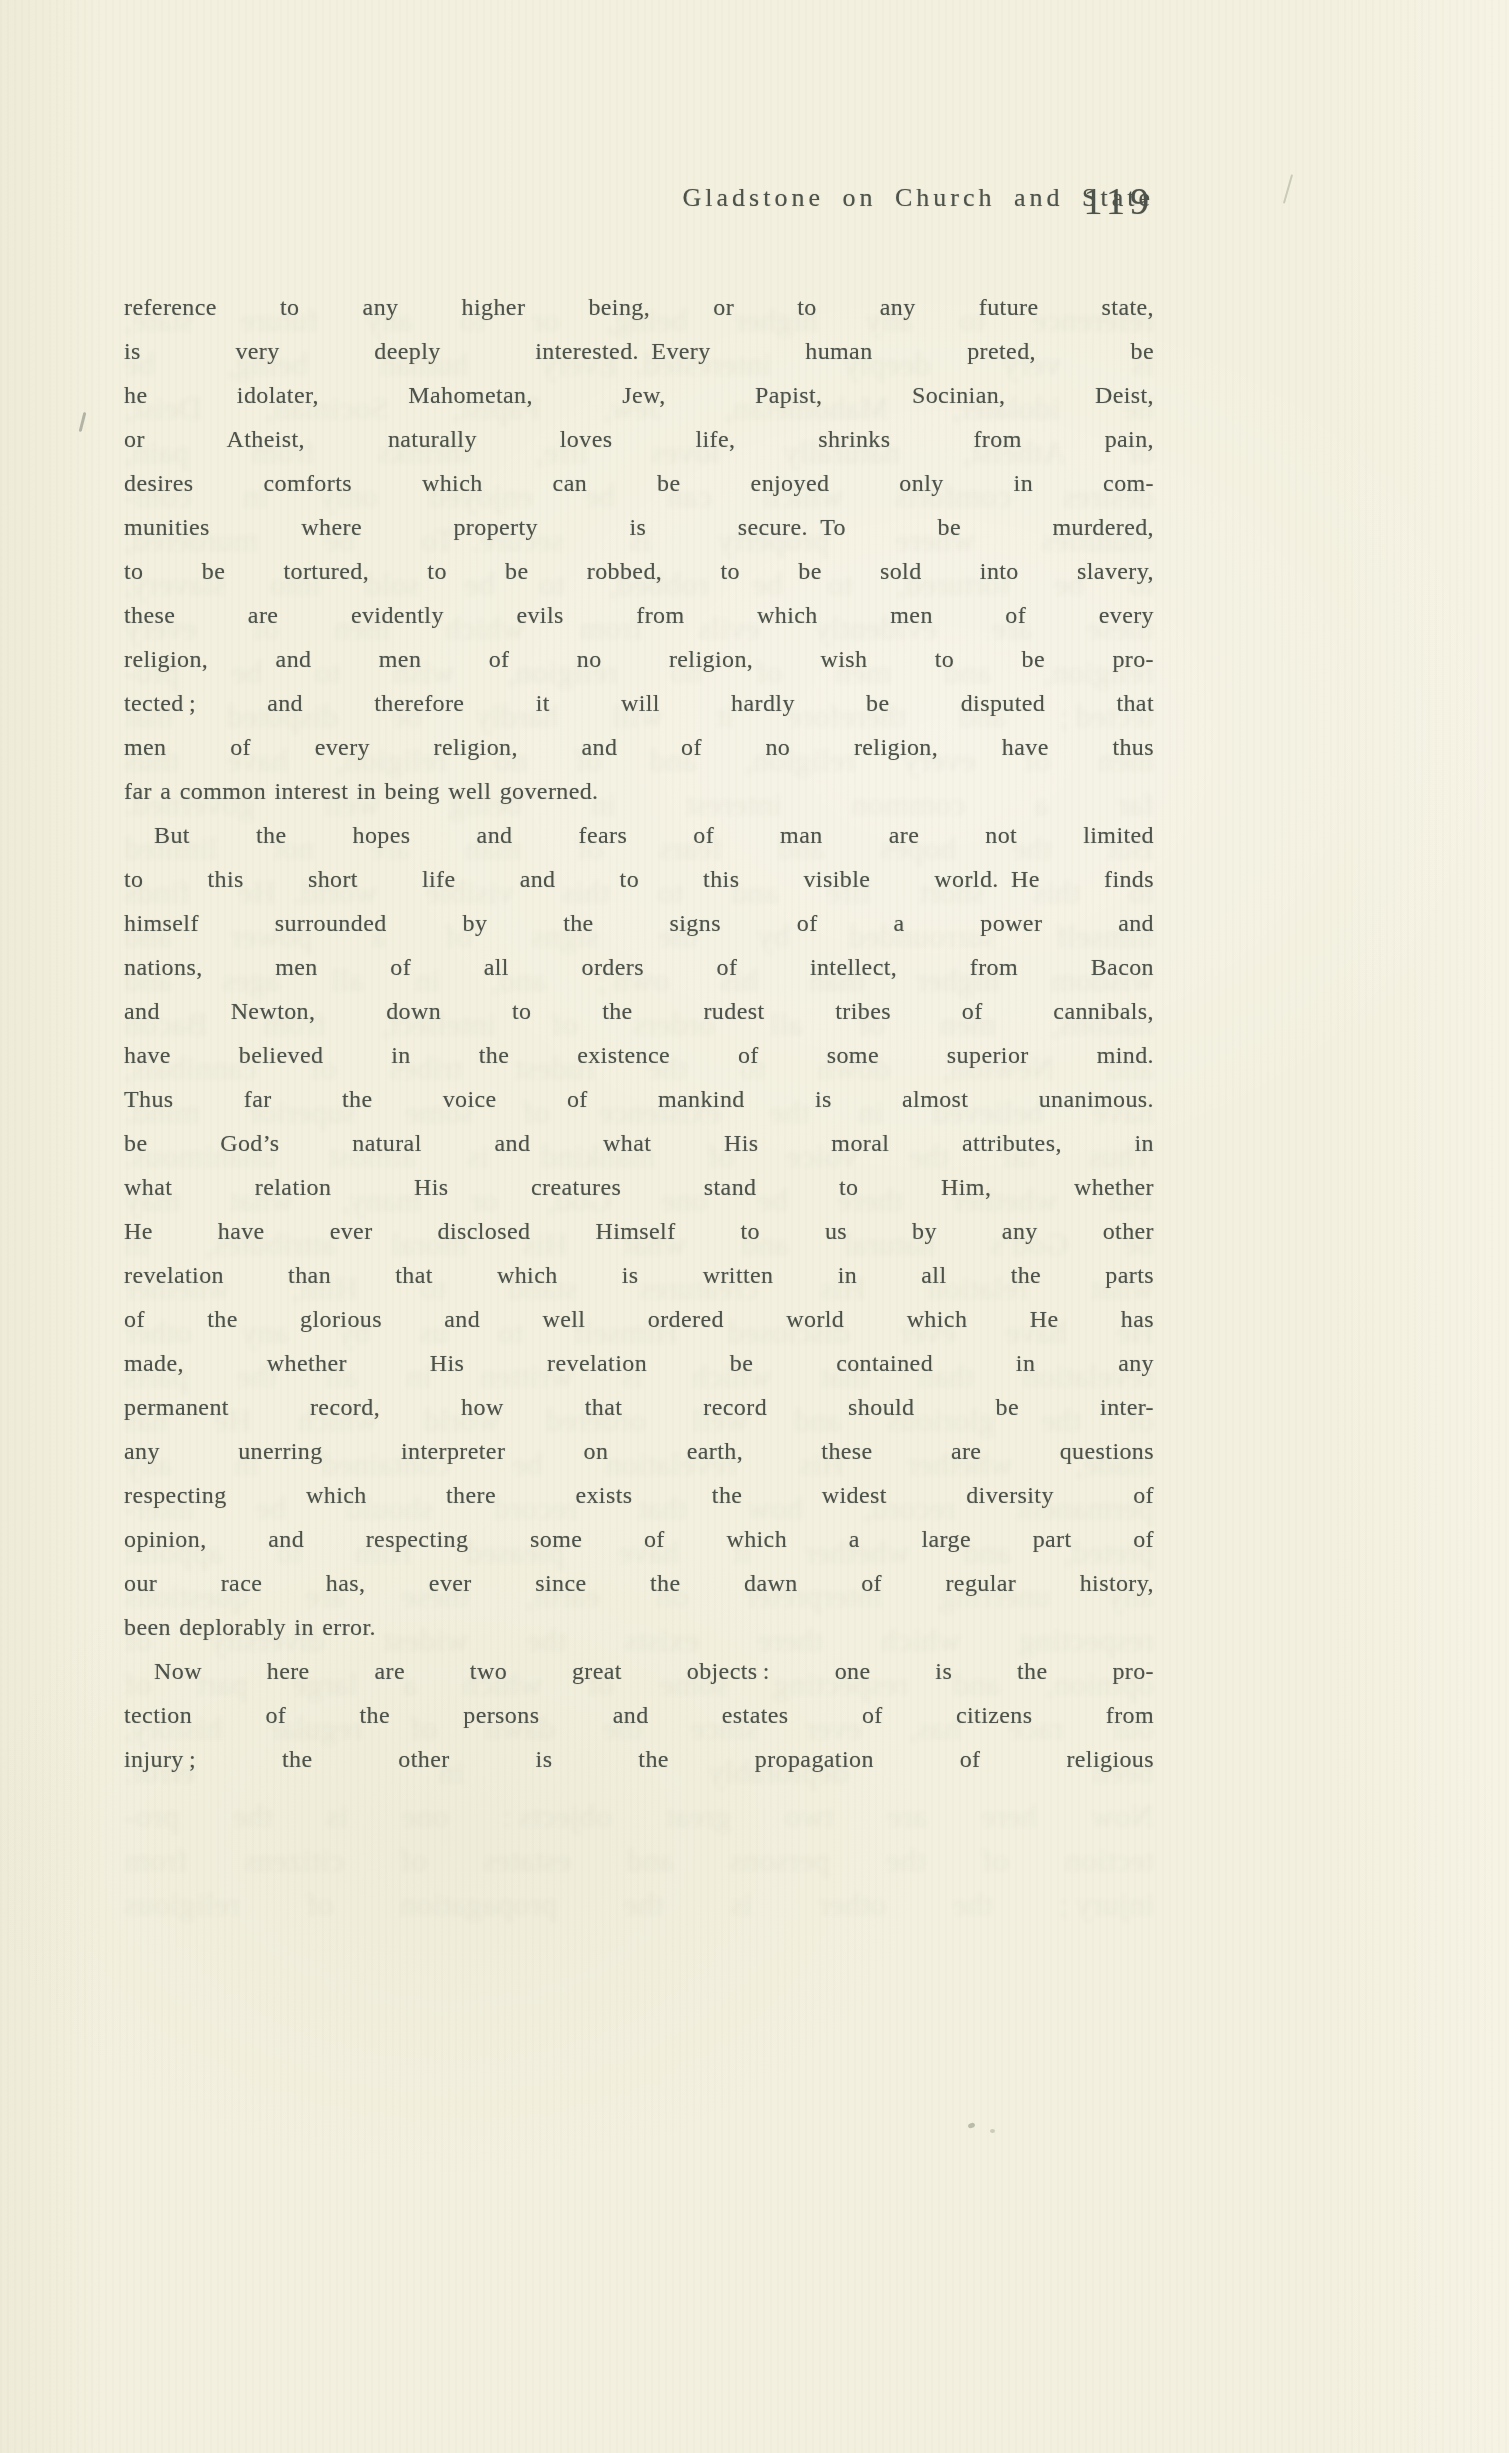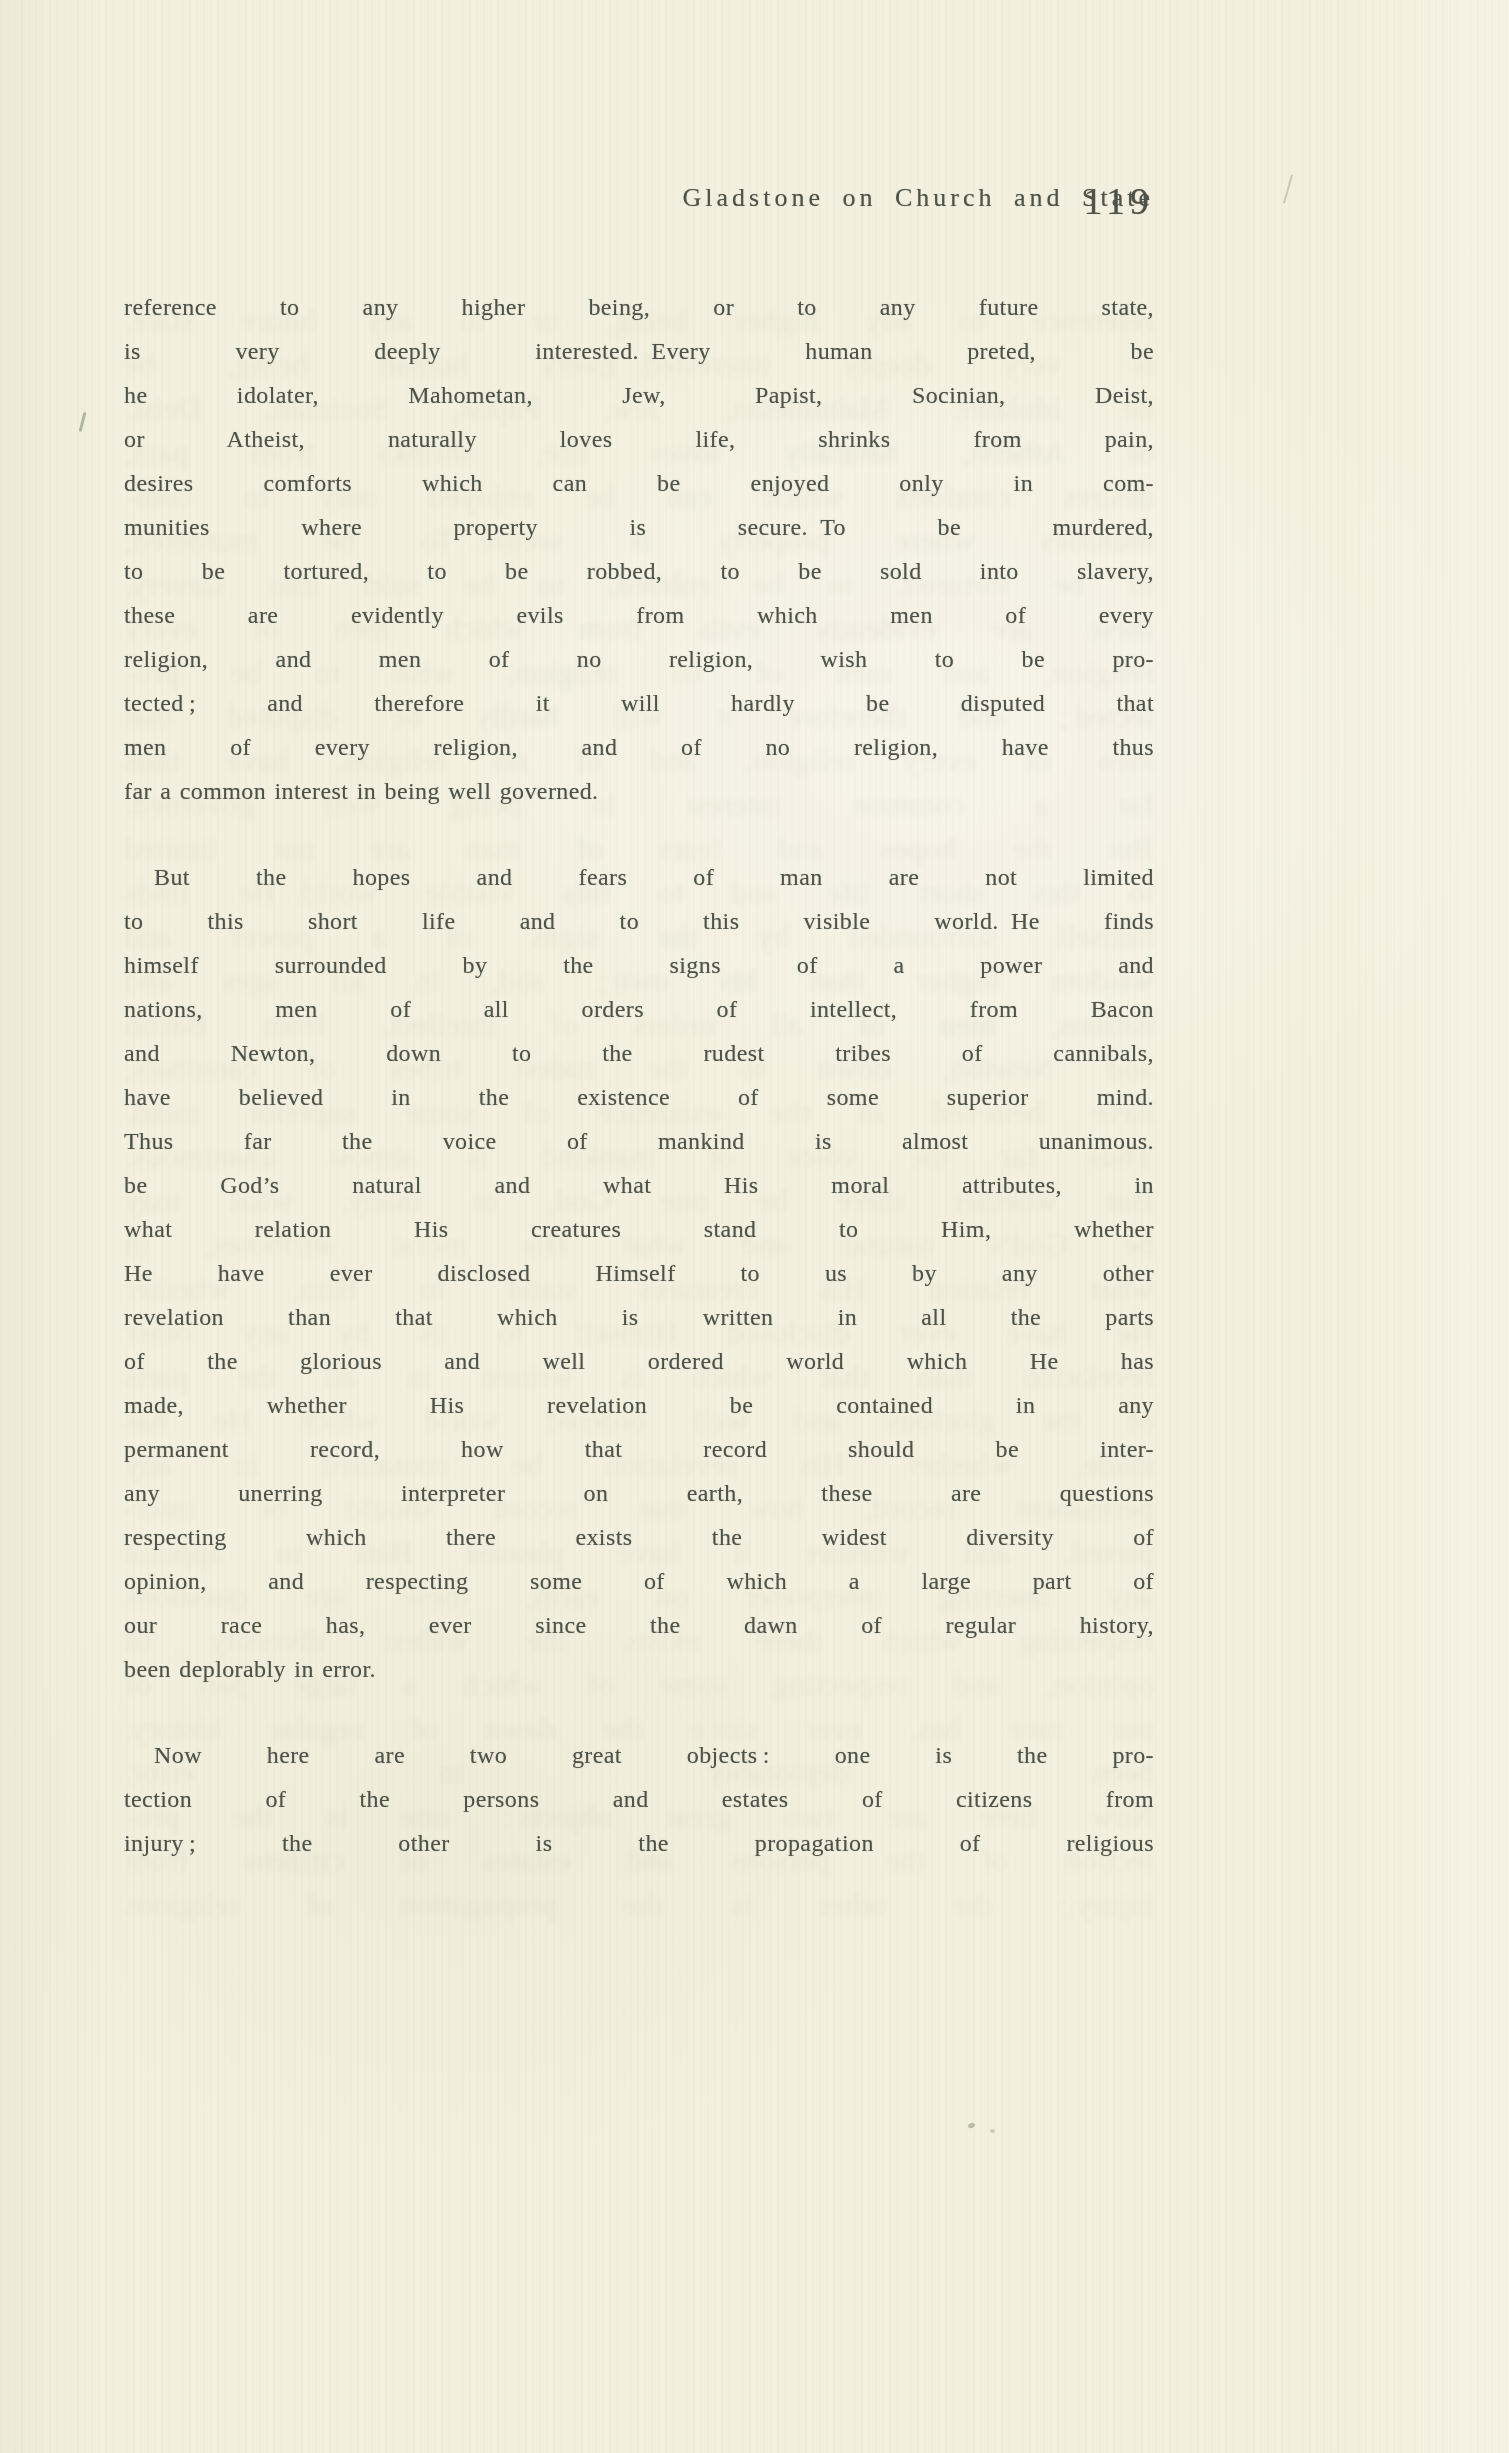--- a/index.html
+++ b/index.html
@@ -34,21 +34,21 @@
   }
 
   .text-block {
     position:absolute; left:124px; top:285px; width:1030px;
     font-size:24px; line-height:44px;
     letter-spacing:0.4px; word-spacing:2px;
     text-shadow:0 0 1px rgba(77,83,74,0.40);
   }
   .ln { text-align:justify; text-align-last:justify; }
   .para-end { text-align-last:left; }
-  .first-indent { text-indent:30px;margin-top:42px; }
+  .first-indent { text-indent:30px; }
 
   .ghost {
     position:absolute; left:124px; top:298px; width:1030px;
     font-size:32px; line-height:44px; letter-spacing:0.4px; word-spacing:2px;
     white-space:pre-line; text-align:justify; text-align-last:justify;
     transform:scaleX(-1); filter:blur(2.5px); opacity:0.065; color:#5c6a55;
     pointer-events:none;
   }
 
   .mark-left { position:absolute; left:81px; top:412px; width:3px; height:20px;

